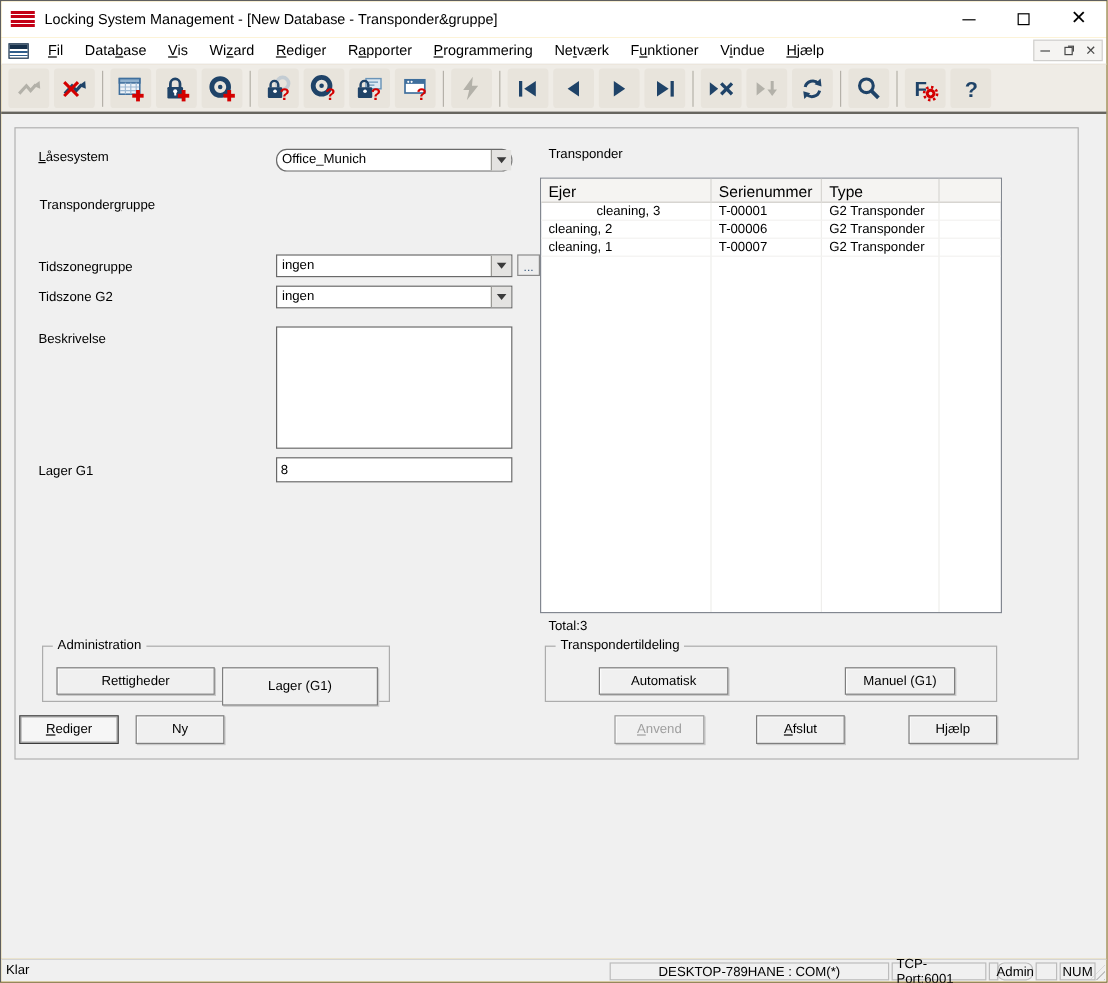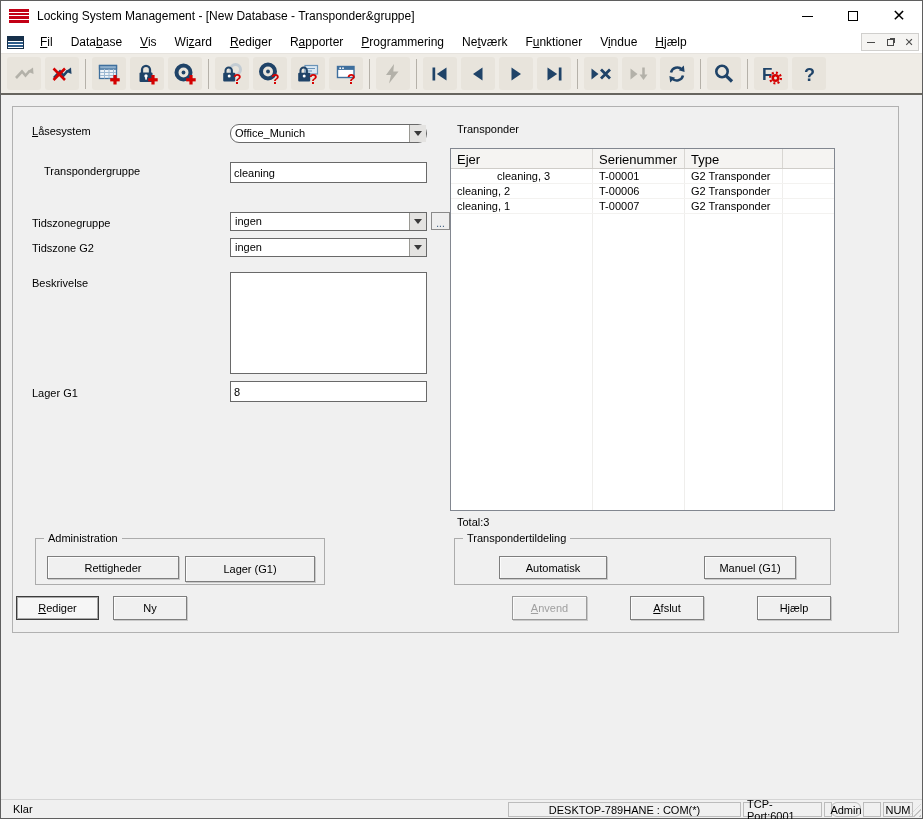--- a/index.html
+++ b/index.html
@@ -83,21 +83,21 @@
   .btn { position:absolute; background:#f0f0f0; border:1px solid #7e7e7e;
          box-shadow:inset 1px 1px 0 #fcfcfc, 1px 1px 0 #c9c9c9;
          display:flex; align-items:center; justify-content:center; font-size:11px; color:#000; }
   .btn u { text-decoration:underline; }
   .btn.pressed { background:#f6f6f6; border:1px solid #3c3c3c; box-shadow:inset 0 0 0 1px #a8a8a8; }
   .btn.disabled { color:#9f9f9f; border-color:#9b9b9b; }
 
   
   .statusbar { position:absolute; left:0; right:0; bottom:0; height:19px; background:#f0f0f0;
                border-top:1px solid #d4d4d4; font-size:11px; color:#000; }
-  .sb-left { position:absolute; left:12px; top:3px; }
+  .sb-left { position:absolute; left:4px; top:3px; }
   .sb-seg { position:absolute; top:2px; height:15px; border:1px solid #bcbcbc;
             display:flex; align-items:center; justify-content:center; padding:0 3px; }
   .sb-grip { position:absolute; right:1px; bottom:1px; width:13px; height:13px;
              background:repeating-linear-gradient(315deg,#c2c2c2 0 1.5px,transparent 1.5px 4.5px);
              clip-path:polygon(100% 0,100% 100%,0 100%); }
 </style>
 </head>
 <body>
 
 <div id="window">
@@ -293,33 +293,32 @@
       <svg width="24" height="24" viewBox="0 0 24 24">
         <text x="7" y="18.5" font-size="18" font-weight="bold" fill="#1f4368">?</text>
       </svg>
     </div>
   </div>
 
   <div class="client">
     <div class="panel">
 
       <span class="flabel" style="left:19px; top:18px;"><u>L</u>åsesystem</span>
-      <span class="flabel" style="left:31px; top:58px;text-align:right;">Transponder<u>g</u>ruppe</span>
+      <span class="flabel" style="left:20px; top:58px;text-align:right;">Transponder<u>g</u>ruppe</span>
       <span class="flabel" style="left:19px; top:110px;">Tidszonegruppe</span>
       <span class="flabel" style="left:19px; top:135px;">Tidszone G2</span>
       <span class="flabel" style="left:19px; top:170px;">Beskrivelse</span>
       <span class="flabel" style="left:19px; top:280px;">Lager G1</span>
 
       <div class="combo" style="left:217px; top:17px; width:197px;border-radius:9px;">
         <span class="cv">Office_Munich</span>
         <span class="cbtn">
             <span class="arr"></span>
           </span>
       </div>
-      <input class="tinput" style="left: 217px; top: 55px; width: 197px;" value="cleaning">
       <div class="combo" style="left:217px; top:105px; width:197px;">
         <span class="cv">ingen</span>
         <span class="cbtn">
             <span class="arr"></span>
           </span>
       </div>
       <div class="dots-btn" style="left:418px; top:105px;">...</div>
       <div class="combo" style="left:217px; top:131px; width:197px;">
         <span class="cv">ingen</span>
         <span class="cbtn">
@@ -359,21 +358,21 @@
             <div class="lv-cell" style="width:98px;">G2 Transponder</div>
           </div>
         </div>
       </div>
       <span class="flabel" style="left:444px; top:409px;">Total:3</span>
 
       <div class="groupbox" style="left:22px; top:431px; width:290px; height:47px;">
         <span class="gb-title">Administration</span>
       </div>
       <div class="btn" style="left:34px; top:449px; width:132px; height:23px;">Rettigheder</div>
-      <div class="btn" style="left:172px; top:449px; width:130px; height:26px;">Lager (G1)</div>
+      <div class="btn" style="left:172px; top:449px; width:130px; height:32px;">Lager (G1)</div>
 
       <div class="groupbox" style="left:441px; top:431px; width:377px; height:47px;">
         <span class="gb-title">Transpondertildeling</span>
       </div>
       <div class="btn" style="left:486px; top:449px; width:108px; height:23px;">Automatisk</div>
       <div class="btn" style="left:691px; top:449px; width:92px; height:23px;">Manuel (G1)</div>
 
       <div class="btn pressed" style="left:3px; top:489px; width:83px; height:24px;"><u>R</u>ediger</div>
       <div class="btn" style="left:100px; top:489px; width:74px; height:24px;">Ny</div>
       <div class="btn disabled" style="left:499px; top:489px; width:75px; height:24px;"><u>A</u>nvend</div>

